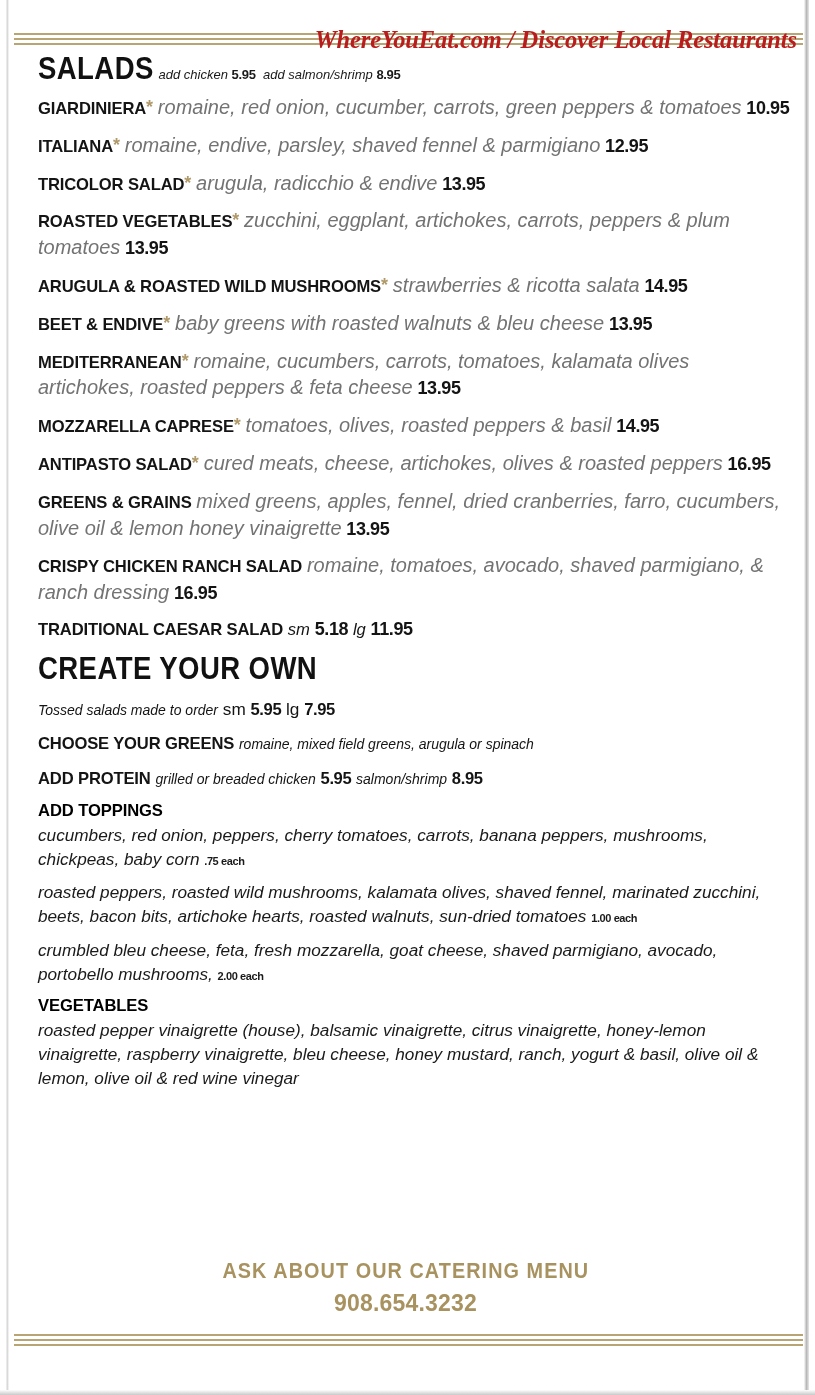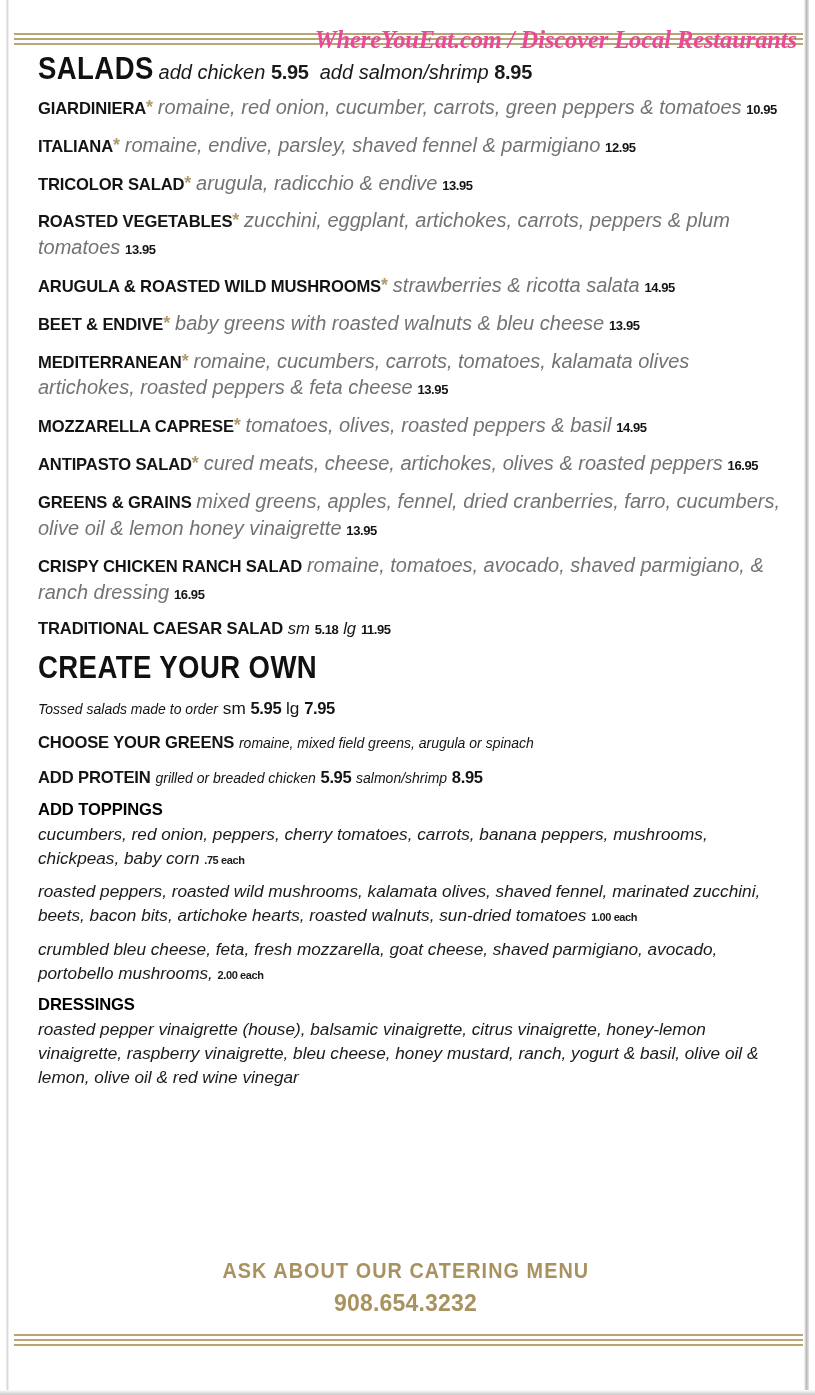--- a/index.html
+++ b/index.html
@@ -63,21 +63,21 @@
   .rule-bottom-a { top: 1334px; }
 
   .site-title {
     position: absolute;
     right: 18px;
     top: 26px;
     font-family: "Liberation Serif", serif;
     font-weight: bold;
     font-style: italic;
     font-size: 24.5px;
-    color: #ec4899;
+    color: #b91c1c;
     letter-spacing: -0.1px;
     white-space: nowrap;
     z-index: 3;
   }
 
   .content {
     position: absolute;
     left: 38px;
     right: 25px;
     top: 52px;
@@ -96,21 +96,21 @@
     line-height: 1;
   }
   .head-row {
     display: flex;
     align-items: baseline;
     gap: 0px;
     margin-bottom: 10px;
   }
   .head-row .addons {
     font-style: italic;
-    font-size: 20px;
+    font-size: 13px;
     color: #1a1a1a;
     margin-left: -14px;
     white-space: nowrap;
   }
   .head-row .addons b {
     font-style: normal;
     font-weight: bold;
     letter-spacing: -0.3px;
   }
 
@@ -137,21 +137,21 @@
     font-size: 18px;
     vertical-align: 1px;
   }
   .item .desc {
     font-style: italic;
     font-size: 20px;
     color: #737373;
   }
   .item .price {
     font-weight: bold;
-    font-size: 13px;
+    font-size: 18px;
     letter-spacing: -0.4px;
     white-space: nowrap;
   }
   .item .sz {
     font-style: italic;
     font-size: 16.6px;
   }
 
   
   .cyo-line {
@@ -359,21 +359,21 @@
     <div class="block-body">
       <span>roasted peppers, roasted wild mushrooms, kalamata olives, shaved fennel, marinated zucchini, beets, bacon bits, artichoke hearts, roasted walnuts, sun-dried tomatoes</span>
       <span class="price nb">1.00 each</span>
     </div>
 
     <div class="block-body">
       <span>crumbled bleu cheese, feta, fresh mozzarella, goat cheese, shaved parmigiano, avocado, portobello mushrooms,</span>
       <span class="price nb">2.00 each</span>
     </div>
 
-    <div class="block-title">DRESSINGS</div>
+    <div class="block-title">VEGETABLES</div>
     <div class="block-body">roasted pepper vinaigrette (house), balsamic vinaigrette, citrus vinaigrette, honey-lemon vinaigrette, raspberry vinaigrette, bleu cheese, honey mustard, ranch, yogurt &amp; basil, olive oil &amp; lemon, olive oil &amp; red wine vinegar</div>
 
   </div>
 
   <div class="footer">
     <div><span class="catering">ASK ABOUT OUR CATERING MENU</span></div>
     <div class="phone">908.654.3232</div>
   </div>
 
   <div class="rule-band rule-bottom-a">

